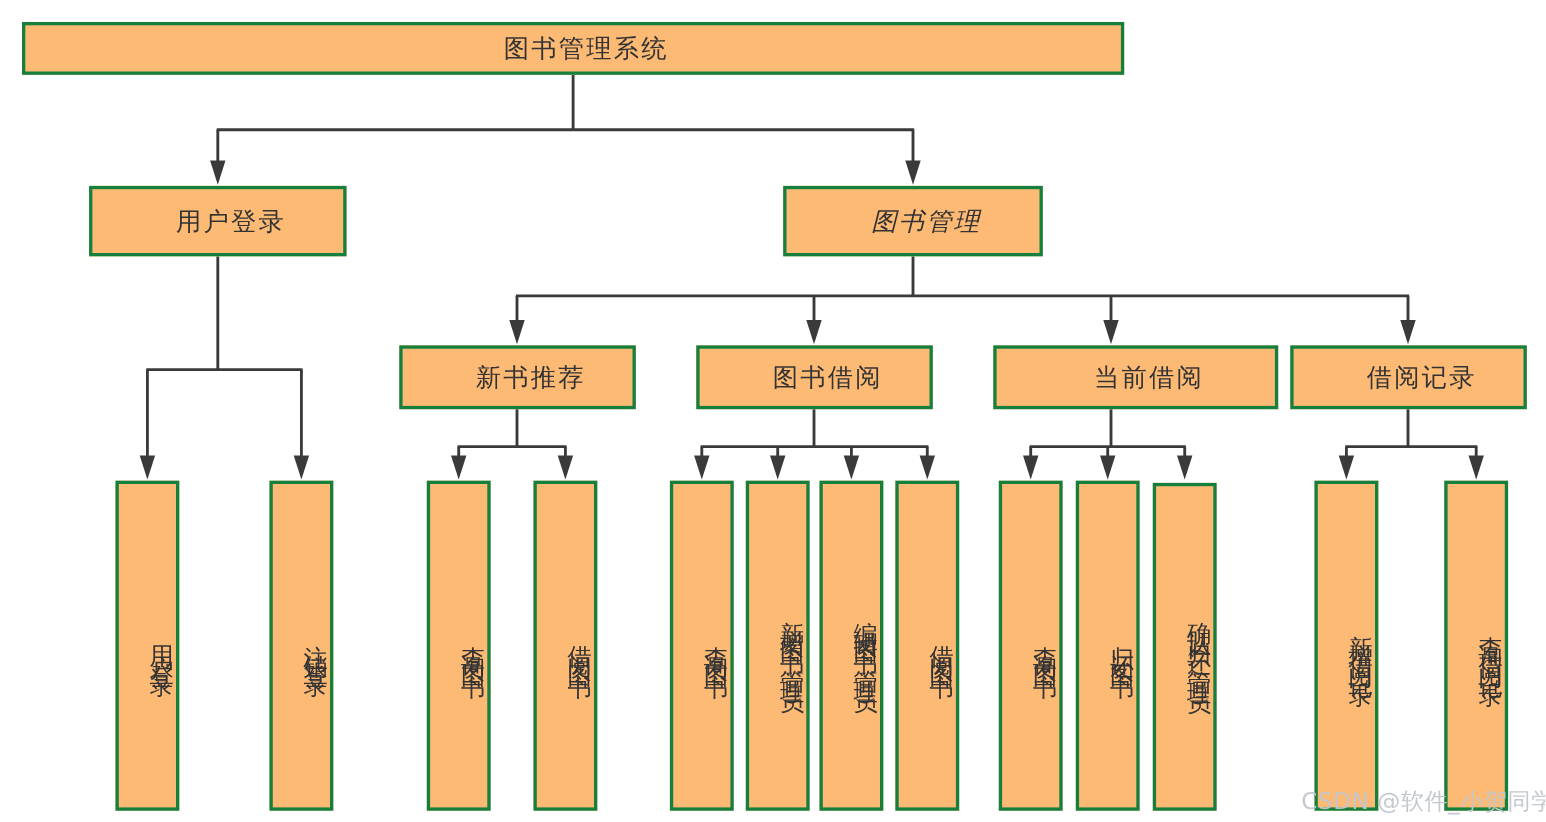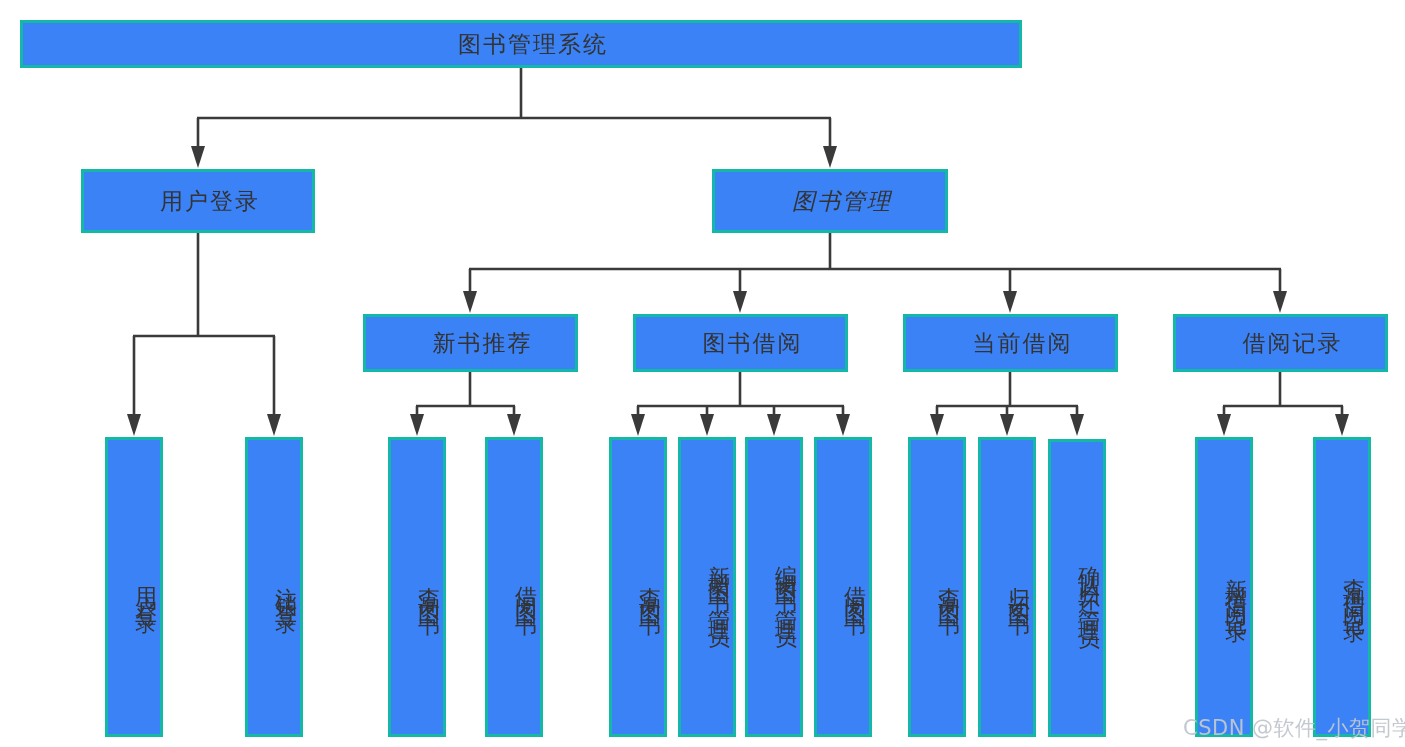--- a/index.html
+++ b/index.html
@@ -2,22 +2,22 @@
 <html><head>
 <meta charset="utf-8">
 <style>
   html,body{margin:0;padding:0;background:#ffffff;}
   .stage{
     position:relative;width:1405px;height:747px;background:#ffffff;overflow:hidden;
     font-family:"DejaVu Sans","Liberation Sans",sans-serif;color:#333333;
   }
   .connectors{position:absolute;left:0;top:0;z-index:0;}
   .node{
-    position:absolute;box-sizing:border-box;background:#3b82f6;
-    border:3px solid #14b8a6;display:flex;align-items:center;justify-content:center;
+    position:absolute;box-sizing:border-box;background:#fdba74;
+    border:3px solid #15803d;display:flex;align-items:center;justify-content:center;
     z-index:1;
     padding-left:24px;
   }
   .node .hlabel{
     font-size:23px;letter-spacing:2px;color:#333333;white-space:nowrap;
   }
   .node .vlabel{
     writing-mode:vertical-rl;text-orientation:mixed;
     font-size:22px;letter-spacing:9px;color:#333333;line-height:1;
   }
@@ -108,21 +108,21 @@
   <div class="node" style="left:712px;top:169px;width:236px;height:64px;font-style:italic;">
     <span class="hlabel">图书管理</span>
   </div>
 
   <div class="node" style="left:633px;top:314px;width:215px;height:58px;">
     <span class="hlabel">图书借阅</span>
   </div>
   <div class="node" style="left:363px;top:314px;width:215px;height:58px;">
     <span class="hlabel">新书推荐</span>
   </div>
-  <div class="node" style="left:903px;top:314px;width:215px;height:58px;">
+  <div class="node" style="left:903px;top:314px;width:259px;height:58px;">
     <span class="hlabel">当前借阅</span>
   </div>
   <div class="node" style="left:1173px;top:314px;width:215px;height:58px;">
     <span class="hlabel">借阅记录</span>
   </div>
 
   <div class="node" style="left:105px;top:437px;width:58px;height:300px;">
     <span class="vlabel">用户登录</span>
   </div>
   <div class="node" style="left:245px;top:437px;width:58px;height:300px;">

